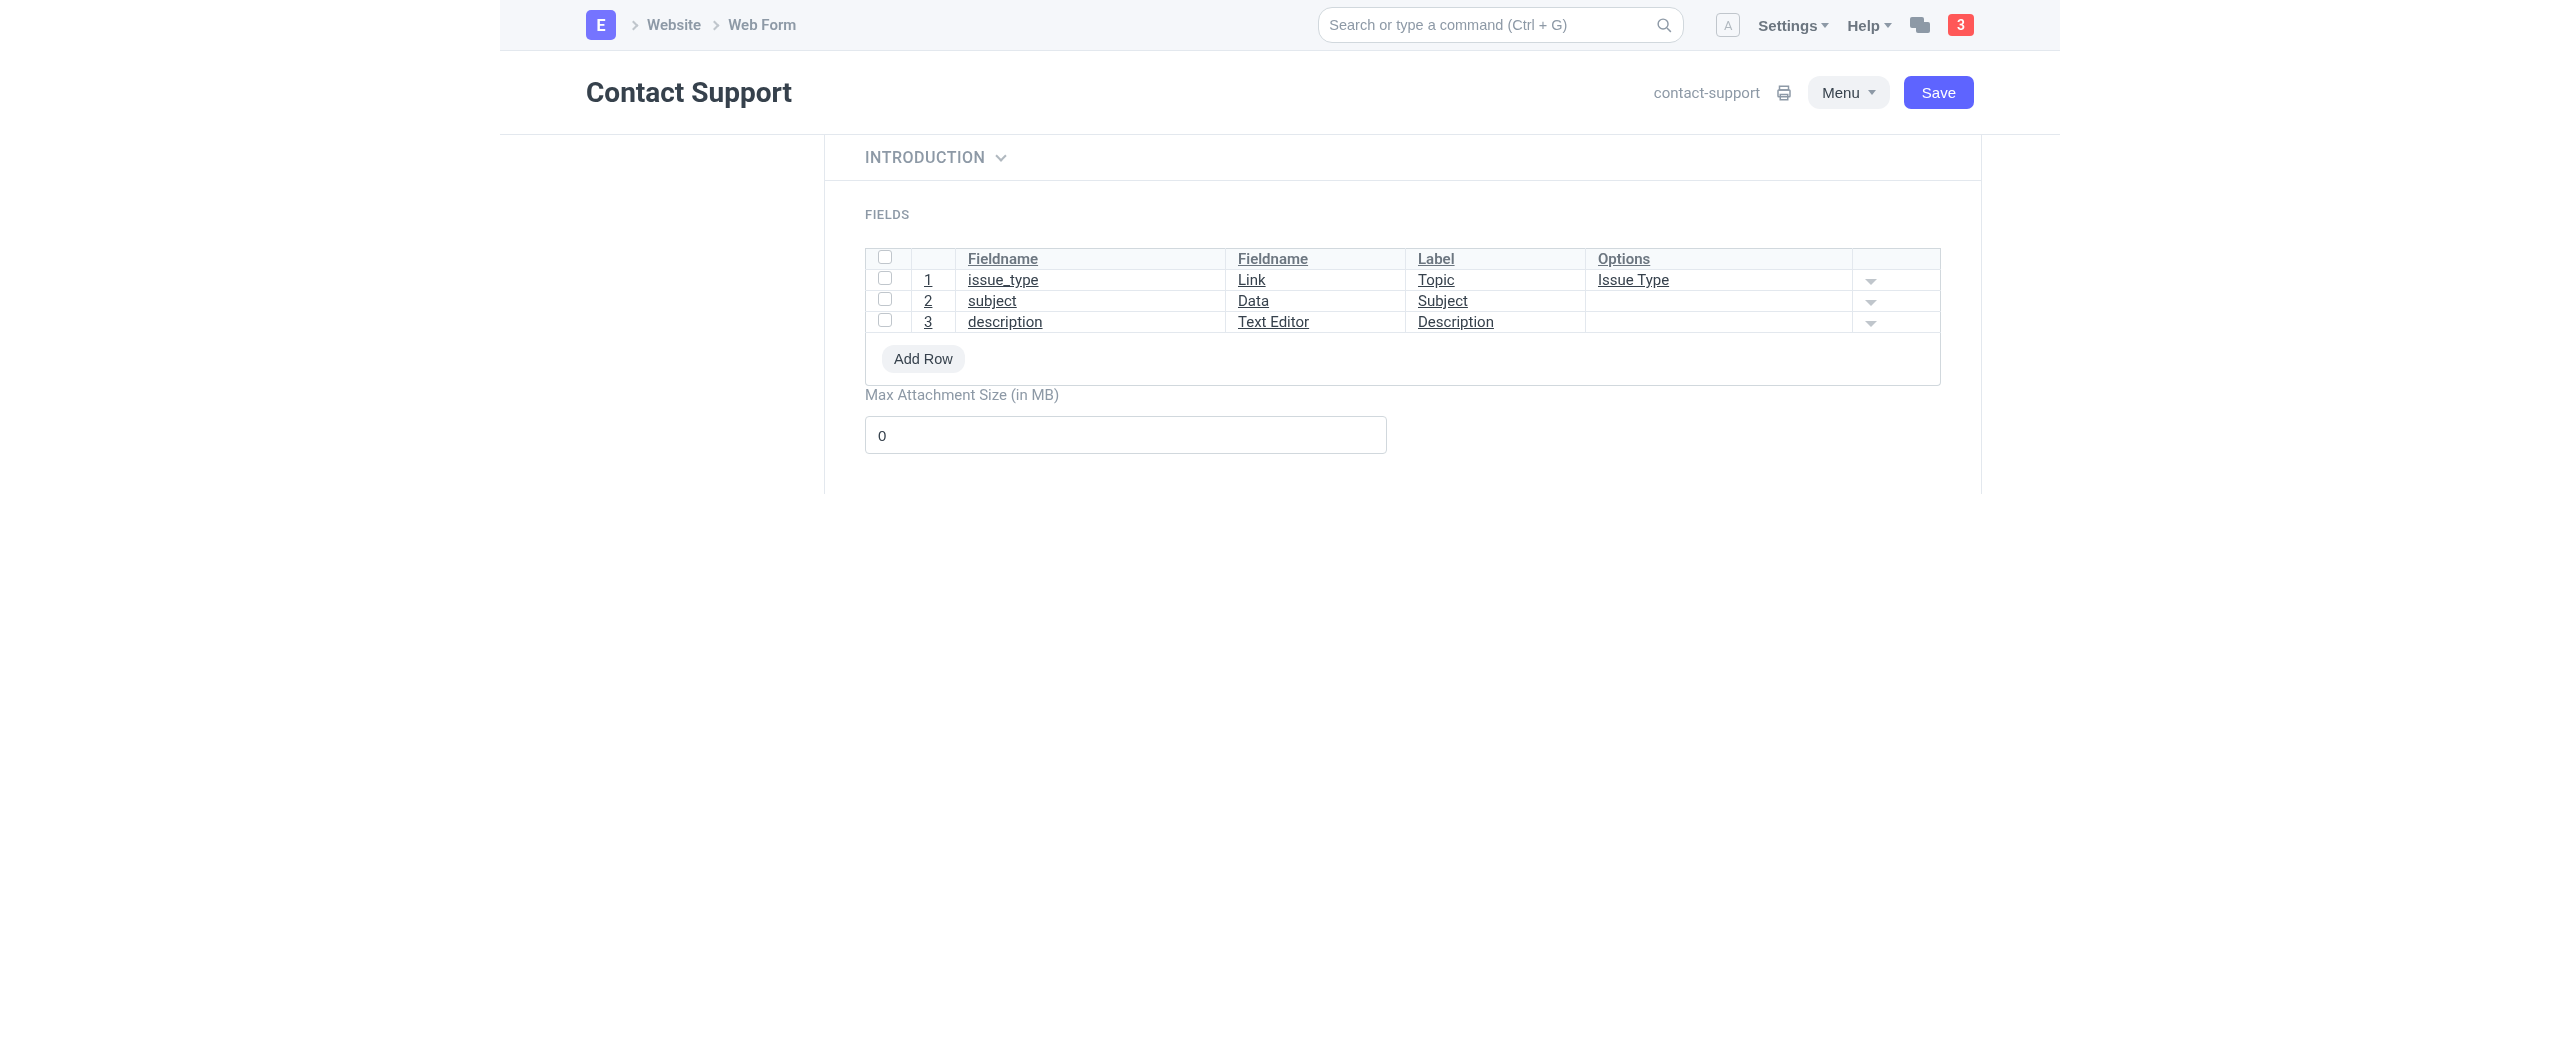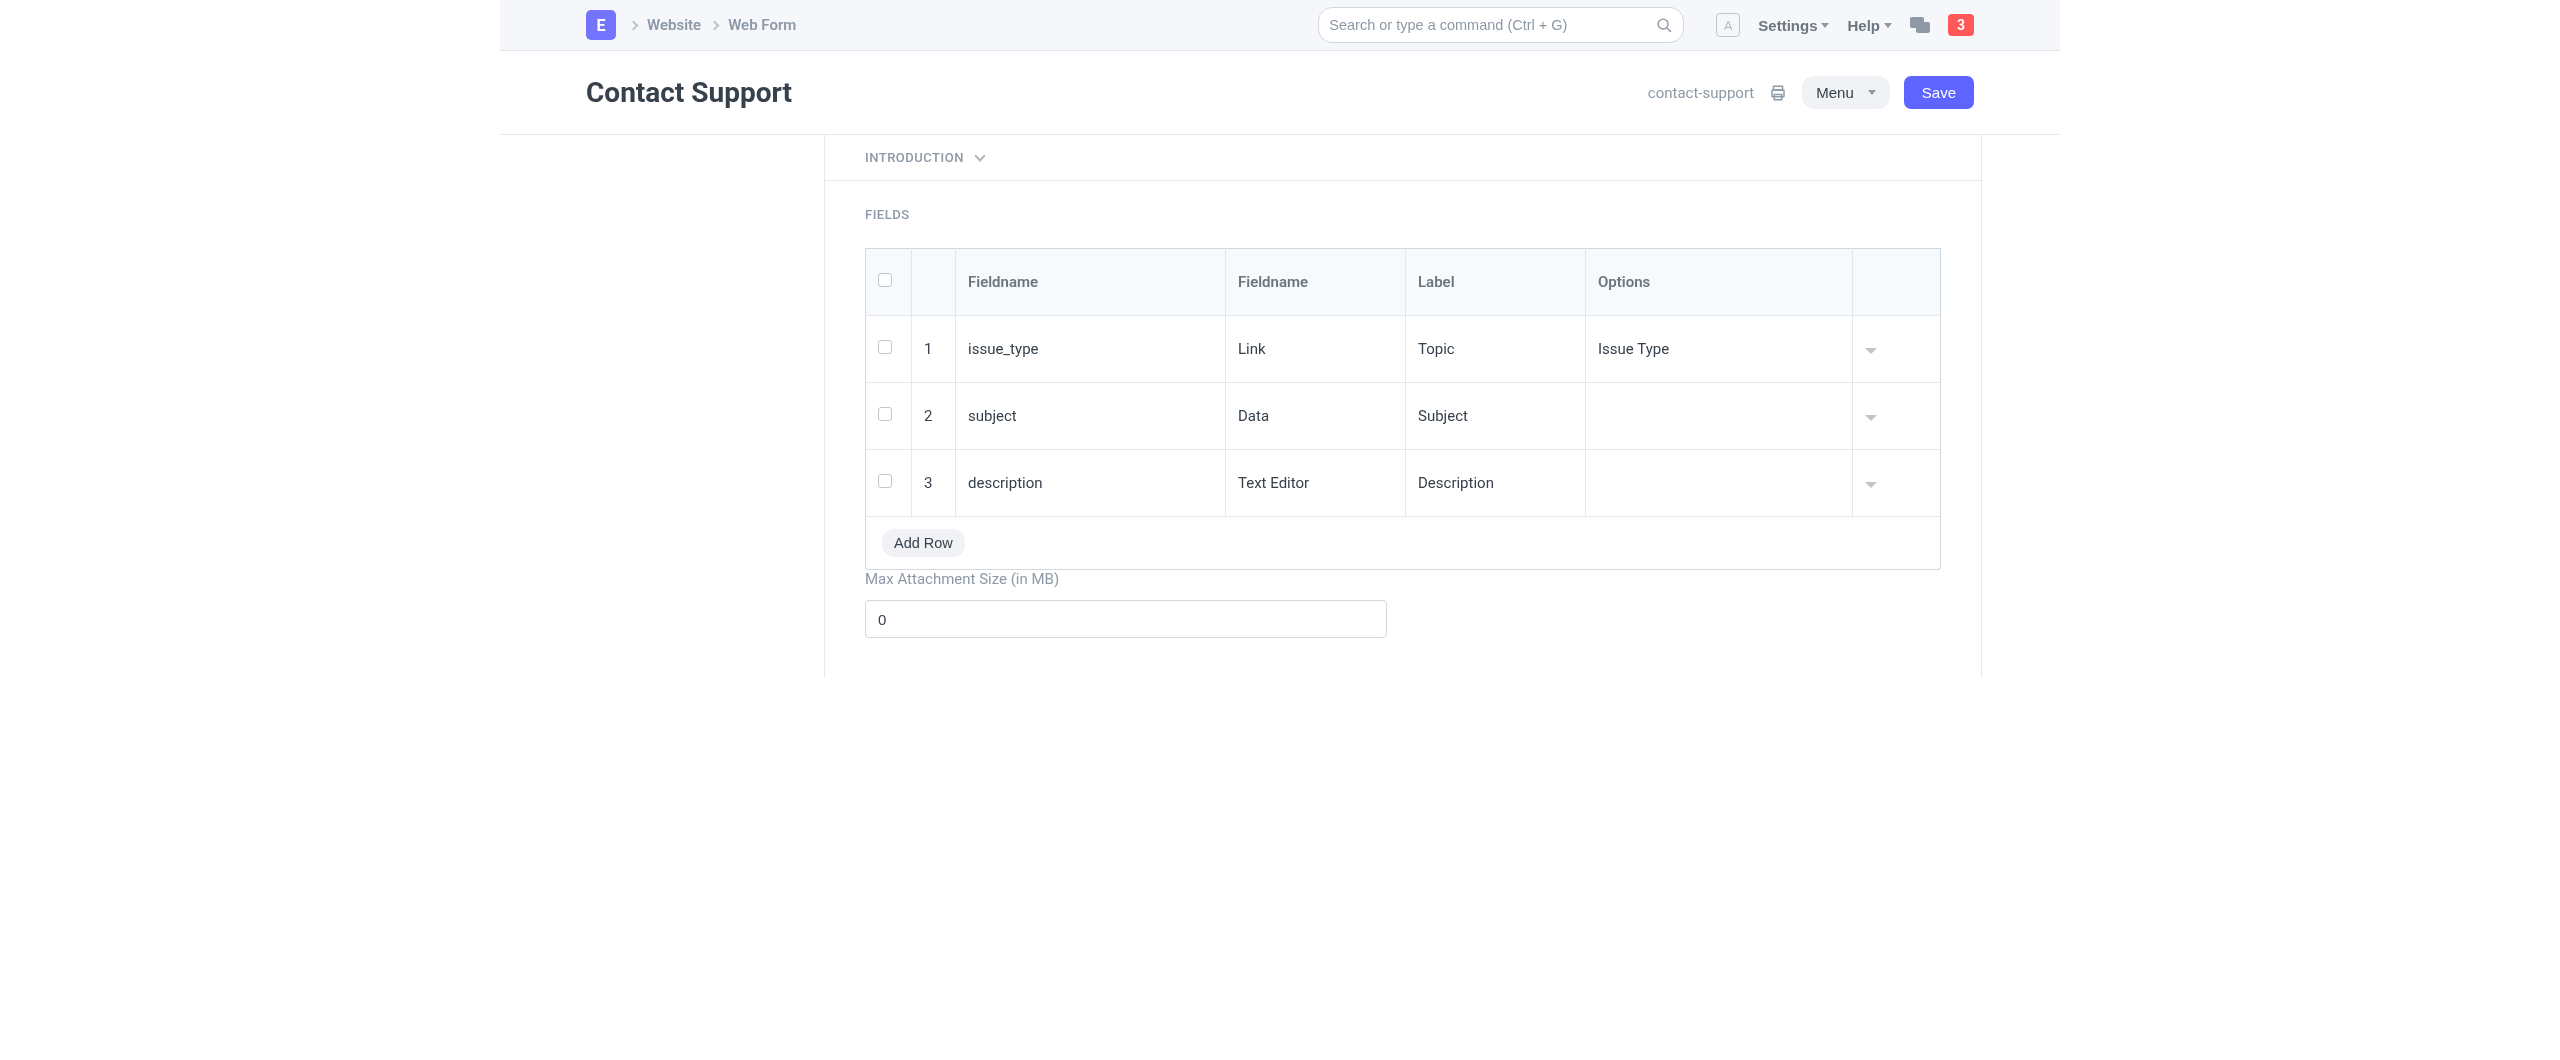--- a/index.html
+++ b/index.html
@@ -145,21 +145,21 @@
     width: 20px; height: 18px;
     color: #8d99a6;
   }
   .btn-default {
     background: #f0f2f5;
     border: none;
     padding: 8px 14px;
     border-radius: 12px;
     font-size: 15px;
     color: #36414c;
-    display: flex; align-items: center; gap: 14px;
+    display: flex; align-items: center; gap: 8px;
     cursor: pointer;
     text-align: center;
   }
   .btn-primary {
     background: #5e64ff;
     border: none;
     color: #fff;
     padding: 8px 18px;
     border-radius: 7px;
     font-size: 15px;
@@ -180,21 +180,21 @@
   .section-head {
     height: 46px;
     display: flex;
     align-items: center;
     padding: 0 40px;
     border-bottom: 1px solid #e3e8ee;
     gap: 12px;
   }
   .section-title {
     color: #8d99a6;
-    font-size: 13px;
+    font-size: 16px;
     letter-spacing: 0.5px;
     font-weight: 500;
   }
   .collapse-chevron {
     width: 8px; height: 8px;
     border-right: 2px solid #b0b8bf;
     border-bottom: 2px solid #b0b8bf;
     transform: rotate(45deg);
     margin-top: -4px;
   }
@@ -218,24 +218,25 @@
   
   .grid {
     border: 1px solid #d1d8dd;
     border-radius: 4px 4px 0 0;
     width: 100%;
     border-collapse: collapse;
   }
   .grid th, .grid td {
     border-right: 1px solid #e3e8ee;
     border-bottom: 1px solid #e3e8ee;
-    padding: 24px 12px;
+    padding: 1px 12px;
     text-align: left;
     font-size: 15px;
     font-weight: 400;
+    text-decoration: underline;
   }
   .grid th {
     background: #f7fafc;
     color: #6c7680;
     font-weight: 600;
   }
   .grid td { color: #36414c; }
   .grid th:last-child, .grid td:last-child { border-right: none; }
   .col-check { width: 46px; text-align: center; }
   .col-idx { width: 44px; text-align: right; color: #6c7680; }

